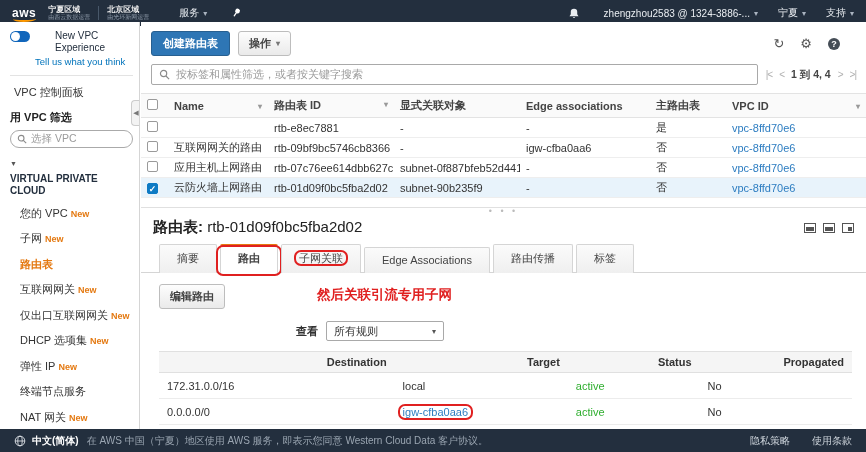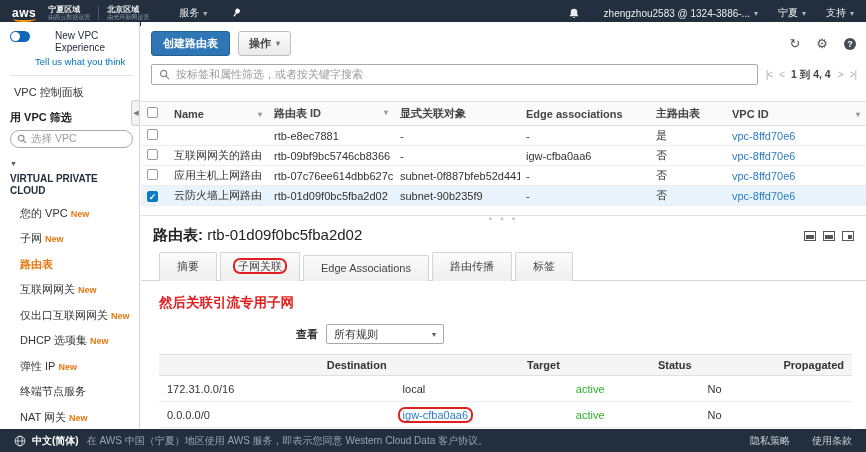--- a/index.html
+++ b/index.html
@@ -51,32 +51,32 @@
   .sb-sec-head .tri { font-size:7px; color:#555; margin-top:2px; }
   .sb-item { font-size:11px; color:#333; margin:0 0 9px 10px; line-height:1.5; cursor:pointer; white-space:nowrap; }
   .sb-item.active { color:#e47911; font-weight:bold; }
   .badge-new { color:#e47911; font-weight:bold; font-size:9px; margin-left:3px; }
   .collapse-tab { position:absolute; top:78px; right:-1px; width:9px; height:26px; background:#f3f3f3;
     border:1px solid #ccc; border-right:none; border-radius:4px 0 0 4px; display:flex; align-items:center;
     justify-content:center; font-size:7px; color:#777; cursor:pointer; }
 
   
   .main { position:absolute; top:22px; left:141px; right:0; bottom:23px; background:#fff; overflow:hidden; }
-  .toolbar { display:flex; align-items:center; padding:9px 10px 0 10px; }
+  .toolbar { display:flex; align-items:center; padding:9px 26px 0 10px; }
   .btn-primary { background:#2e76b5; border:1px solid #275f90; color:#fff; font-size:11px; font-weight:bold;
     padding:4px 11px; border-radius:3px; cursor:pointer; }
   .btn-secondary { background:linear-gradient(#fdfdfd,#eaeaea); border:1px solid #bdbdbd; color:#444;
     font-size:11px; font-weight:bold; padding:4px 10px; border-radius:3px; margin-left:8px; cursor:pointer;
     display:inline-flex; align-items:center; gap:5px; }
   .tool-icons { margin-left:auto; display:flex; align-items:center; gap:16px; color:#555; }
   .tool-icons .ti { font-size:13px; cursor:pointer; line-height:1; }
   .help-circle { width:12px; height:12px; border-radius:50%; background:#454d56; color:#fff; font-size:9px;
     font-weight:bold; display:flex; align-items:center; justify-content:center; cursor:pointer; }
 
-  .searchrow { display:flex; align-items:center; margin:8px 10px 16px 10px; gap:8px; }
+  .searchrow { display:flex; align-items:center; margin:8px 10px 8px 10px; gap:8px; }
   .search-input { flex:1; height:21px; border:1px solid #a9a9a9; border-radius:2px; background:#fff;
     display:flex; align-items:center; gap:6px; padding:0 7px; }
   .search-input .ph { color:#999; font-size:11px; }
   .pager { display:flex; align-items:center; gap:7px; color:#b0b0b0; font-size:10px; white-space:nowrap; }
   .pager .num { color:#444; font-weight:bold; font-size:10.5px; }
   .pager .pg { cursor:pointer; letter-spacing:-1px; }
 
   
   .grid { margin-top:8px; width:100%; border-collapse:collapse; table-layout:fixed; font-size:11px; }
   .grid th { background:#fafafa; border-top:1px solid #e3e3e3; border-bottom:1px solid #e3e3e3;
@@ -105,21 +105,21 @@
   .tab { border:1px solid #d5d5d5; border-bottom:none; background:linear-gradient(#fbfbfb,#efefef);
     padding:6px 17px 7px 17px; font-size:11px; color:#444; margin-right:3px; border-radius:2px 2px 0 0;
     position:relative; z-index:1; cursor:pointer; }
   .tab.active { background:#fff; border-top:3px solid #e47911; padding-top:4px; font-weight:bold;
     margin-bottom:-1px; padding-bottom:8px; }
   .annot { position:relative; }
   .annot::after { content:""; position:absolute; inset:-2px -5px; border:2px solid #e02020;
     border-radius:7px; pointer-events:none; z-index:5; }
 
   .edit-row { display:flex; align-items:flex-start; padding:11px 0 0 18px; }
-  .annot-red { color:#e02020; font-weight:bold; font-size:13.5px; margin-top:2px; }
+  .annot-red { color:#e02020; font-weight:bold; font-size:13.5px; margin-left:92px; margin-top:2px; }
   .note-red { color:#e02020; font-weight:bold; font-size:12px; padding:7px 0 0 48px; }
 
   .view-row { display:flex; align-items:center; padding:12px 0 0 155px; gap:8px; }
   .view-label { font-weight:bold; color:#333; }
   .select-box { width:118px; height:20px; border:1px solid #a9a9a9; border-radius:2px; background:#fff;
     display:flex; align-items:center; padding:0 7px; cursor:pointer; }
   .select-box .val { flex:1; color:#333; }
 
   .rtable { margin:10px 14px 0 18px; border-collapse:collapse; table-layout:fixed;
     width:calc(100% - 32px); font-size:11px; }
@@ -315,27 +315,29 @@
     </span>
     <div class="pane-icons">
       <span class="pane-ic"></span>
       <span class="pane-ic"></span>
       <span class="pane-ic half"></span>
     </div>
   </div>
 
   <div class="tabs" id="tabs">
       <div class="tab"><span>摘要</span></div>
+      <div class="tab active annot"><span>路由</span></div>
       <div class="tab"><span class="annot">子网关联</span></div>
       <div class="tab"><span>Edge Associations</span></div>
       <div class="tab"><span>路由传播</span></div>
       <div class="tab"><span>标签</span></div>
     </div>
 
   <div class="edit-row">
+    <button class="btn-secondary" style="margin-left:0">编辑路由</button>
     <span class="annot-red">然后关联引流专用子网</span>
   </div>
 
   <div class="view-row">
     <span class="view-label">查看</span>
     <div class="select-box">
       <span class="val">所有规则</span>
       <span class="caret" style="color:#555">▾</span>
     </div>
   </div>

